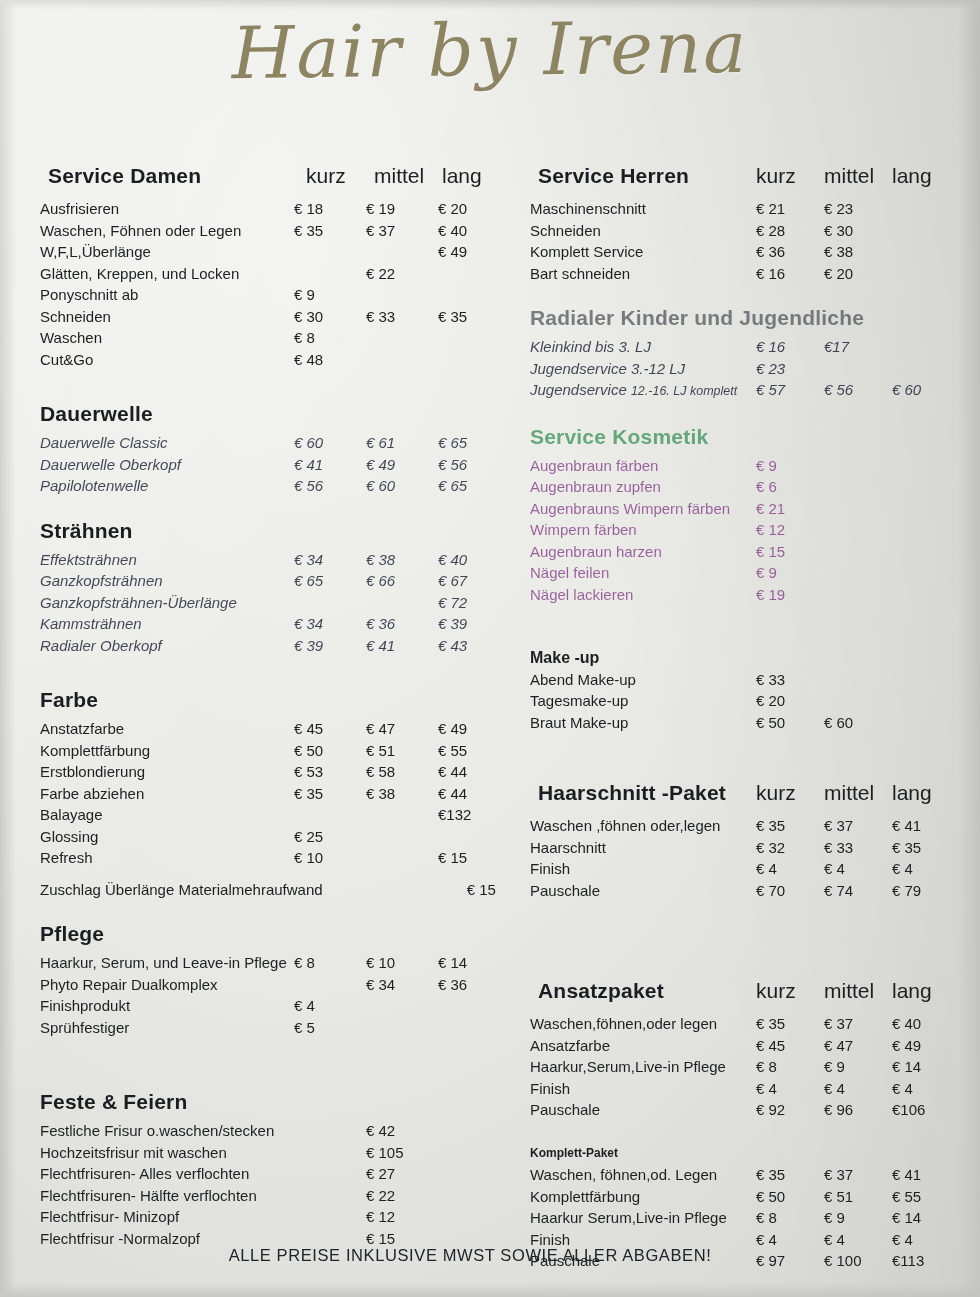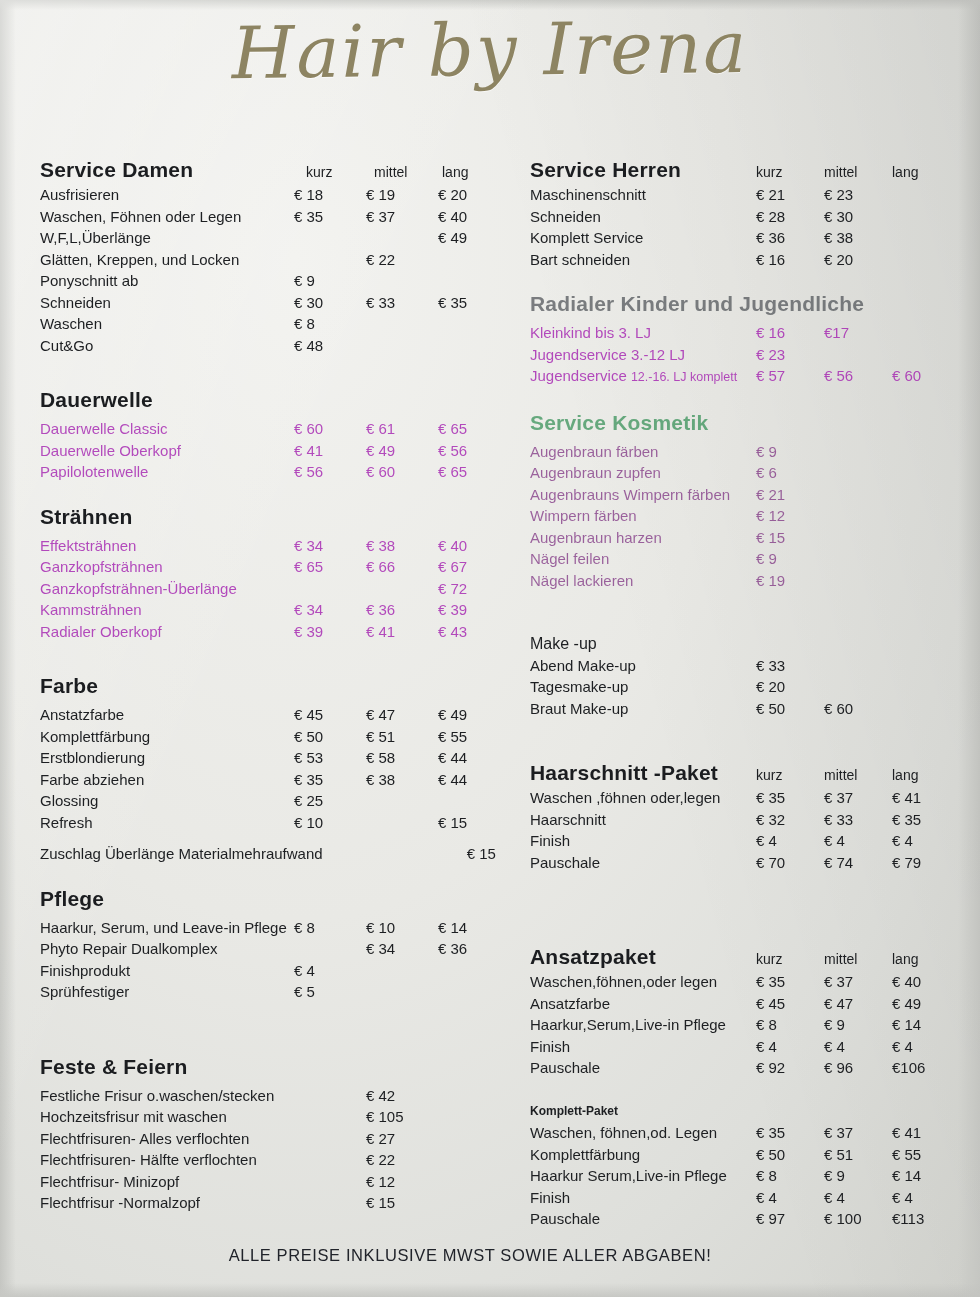--- a/index.html
+++ b/index.html
@@ -98,42 +98,42 @@
   
   .col-left .price { width: 72px; }
 
   
   .col-right .price { width: 68px; }
 
   .gap-s { height: 10px; }
   .gap-m { height: 20px; }
   .gap-l { height: 30px; }
 
-  .faded-rows .row { color: #a21caf; opacity: .78; }
+  .faded-rows .row { color: #0f172a; opacity: .78; font-style: italic; }
   .faded-rows2 .row { color: #701a75; opacity: .66; }
 
   .footer {
     position: absolute;
     bottom: 32px;
     left: 0;
     width: 940px;
     text-align: center;
     font-size: 16.5px;
     letter-spacing: .6px;
     color: #20232a;
   }
 
   .subhead-inline {
     display: flex;
     align-items: baseline;
     margin-bottom: 2px;
   }
-  .subhead-inline h2 { margin: 0; }
+  .subhead-inline h2 { margin: 8px; }
   .subhead-inline .spacer { flex: 1 1 auto; }
-  .subhead-inline .price { width: 68px; font-size: 14px; margin-top: 36px; }
+  .subhead-inline .price { width: 68px; font-size: 21px; margin-top: 36px; }
 </style>
 </head>
 <body>
 
 <div class="sheet">
   <div class="edge-l"></div>
   <div class="edge-r"></div>
   <div class="edge-t"></div>
   <div class="edge-b"></div>
 </div>
@@ -307,20 +307,27 @@
           <span class="price">€ 53</span>
           <span class="price">€ 58</span>
           <span class="price">€ 44</span>
         </div>
       <div class="row">
           <span class="label">Farbe abziehen</span>
           <span class="spacer"></span>
           <span class="price">€ 35</span>
           <span class="price">€ 38</span>
           <span class="price">€ 44</span>
+        </div>
+      <div class="row">
+          <span class="label">Balayage</span>
+          <span class="spacer"></span>
+          <span class="price"></span>
+          <span class="price"></span>
+          <span class="price">€132</span>
         </div>
       <div class="row">
           <span class="label">Glossing</span>
           <span class="spacer"></span>
           <span class="price">€ 25</span>
           <span class="price"></span>
           <span class="price"></span>
         </div>
       <div class="row">
           <span class="label">Refresh</span>
@@ -569,21 +576,21 @@
           <span class="price"></span>
         </div>
     </div>
   </div>
 
   <div class="gap-l"></div>
   <div class="gap-s"></div>
 
   <div class="sec">
     <div class="row">
-      <span class="label" style="font-size:16px;font-weight:400;">Make -up</span>
+      <span class="label" style="font-size:16px;font-weight:700;">Make -up</span>
     </div>
     <div class="rows">
       <div class="row">
           <span class="label">Abend Make-up</span>
           <span class="spacer"></span>
           <span class="price">€ 33</span>
           <span class="price"></span>
           <span class="price"></span>
         </div>
       <div class="row">

